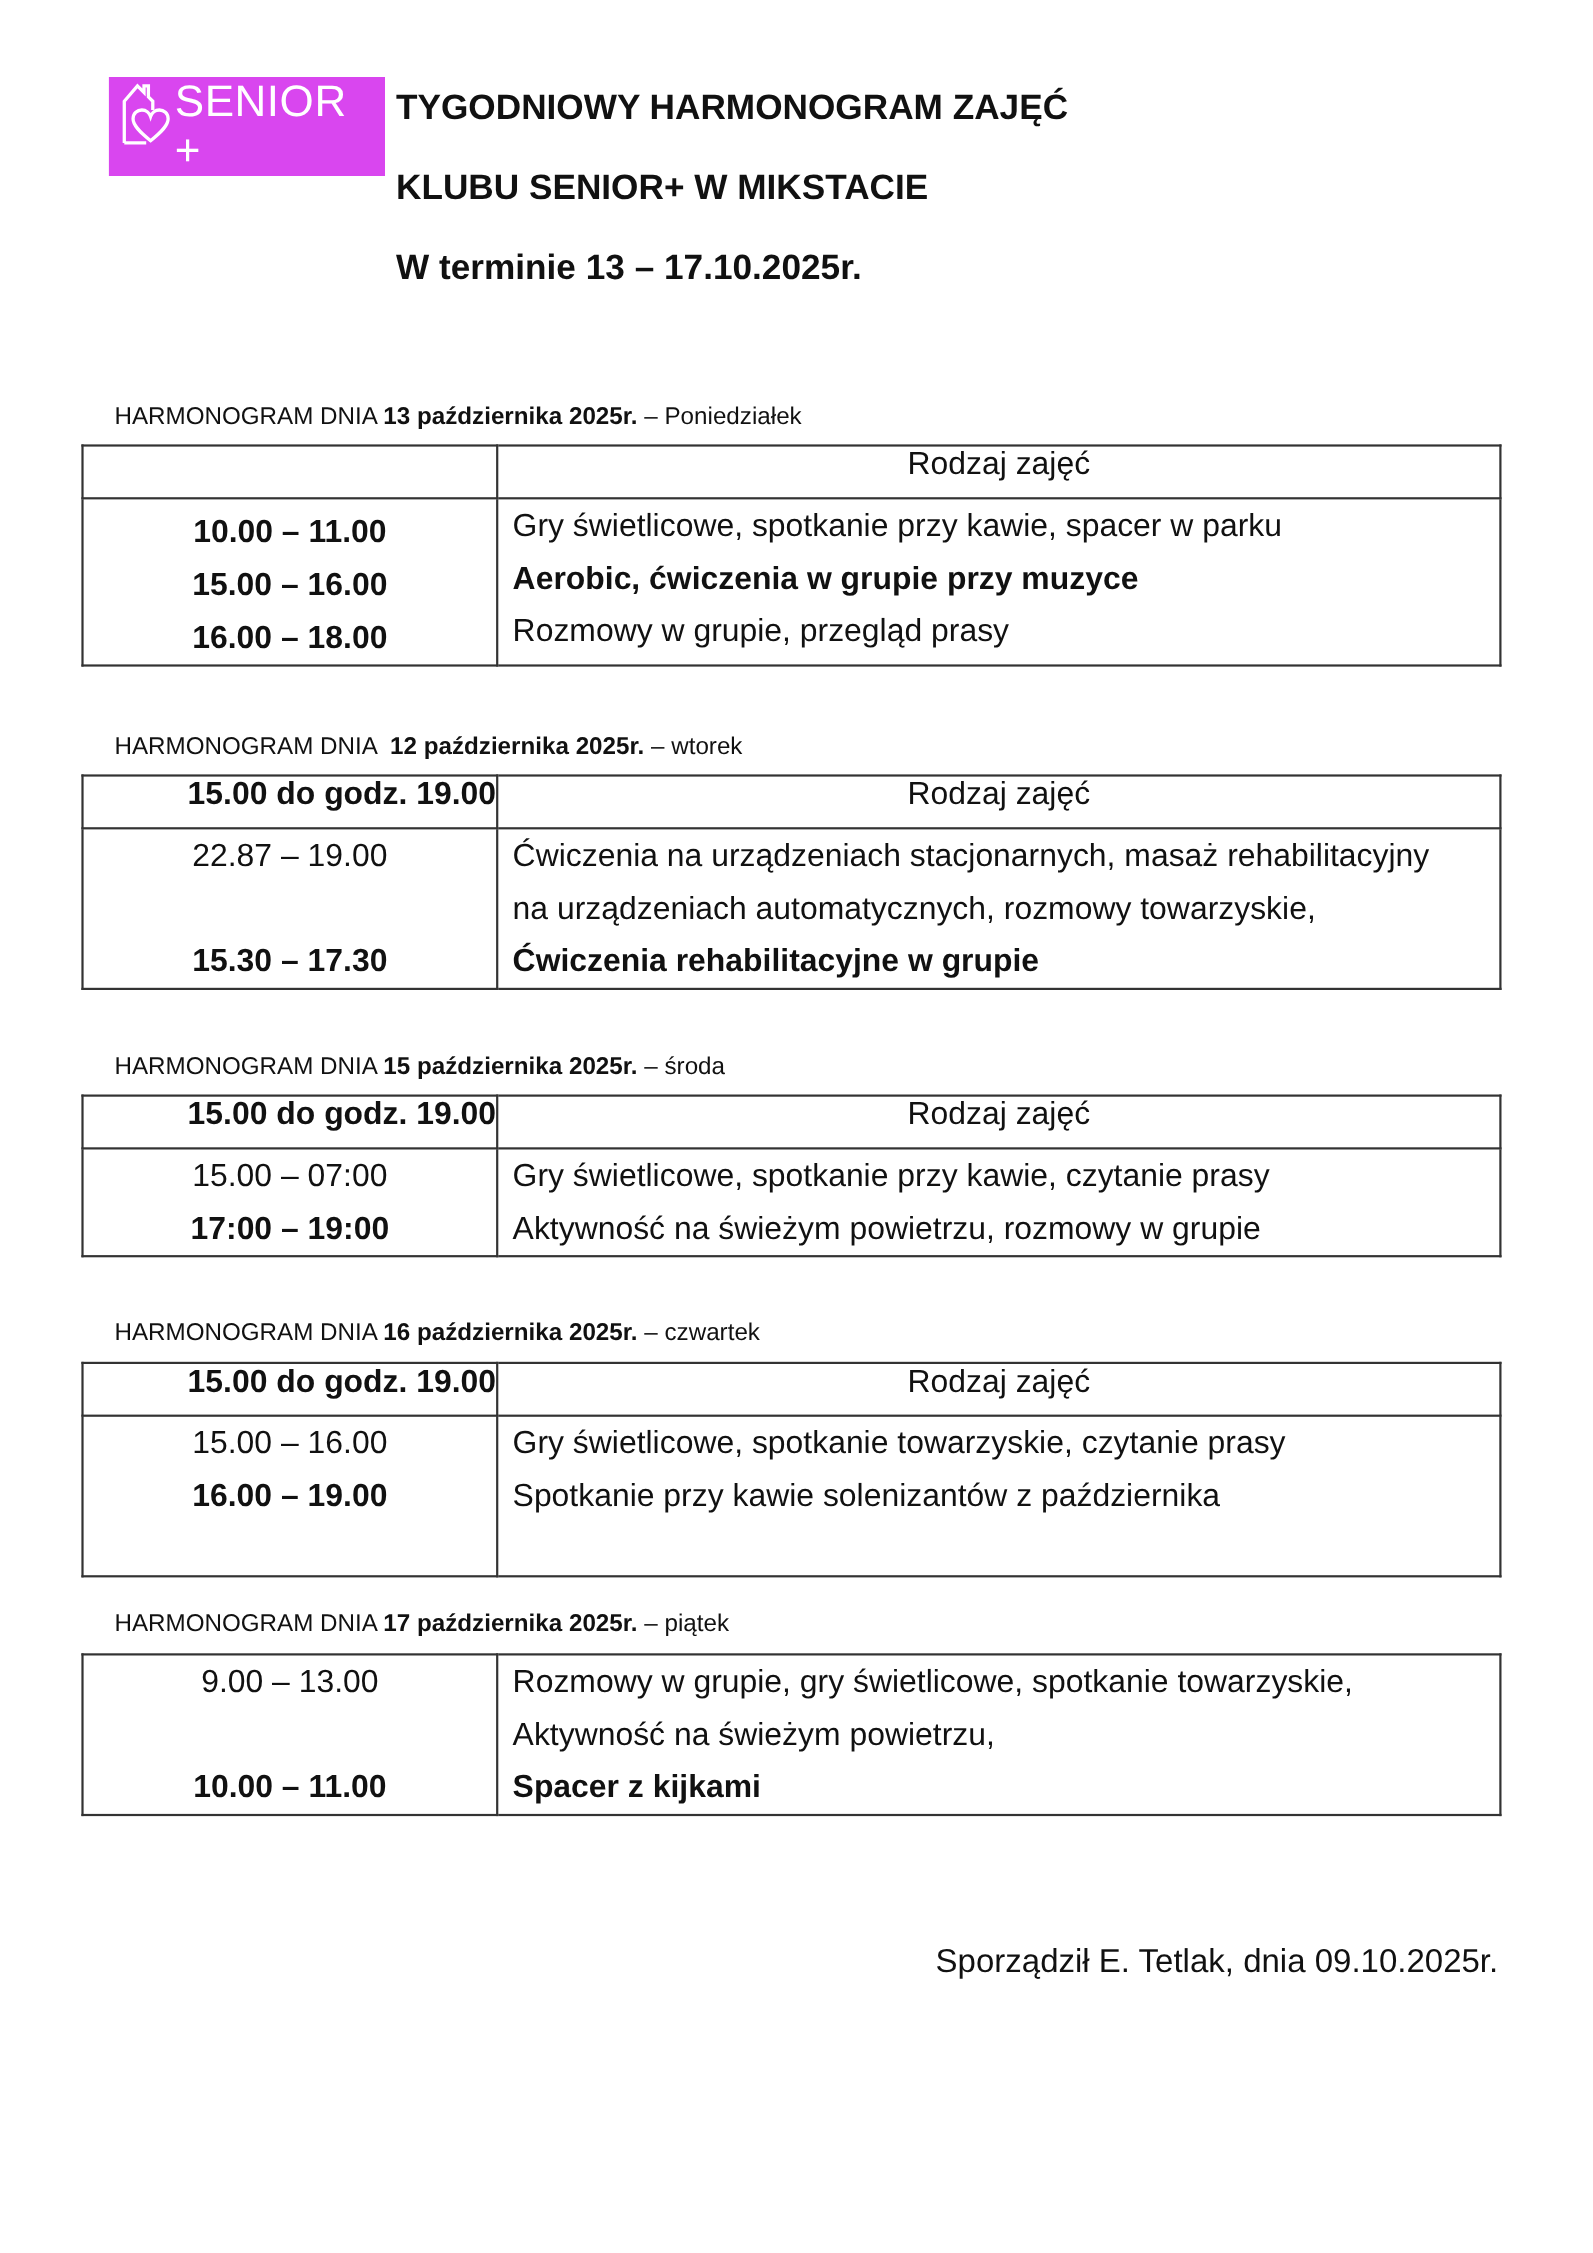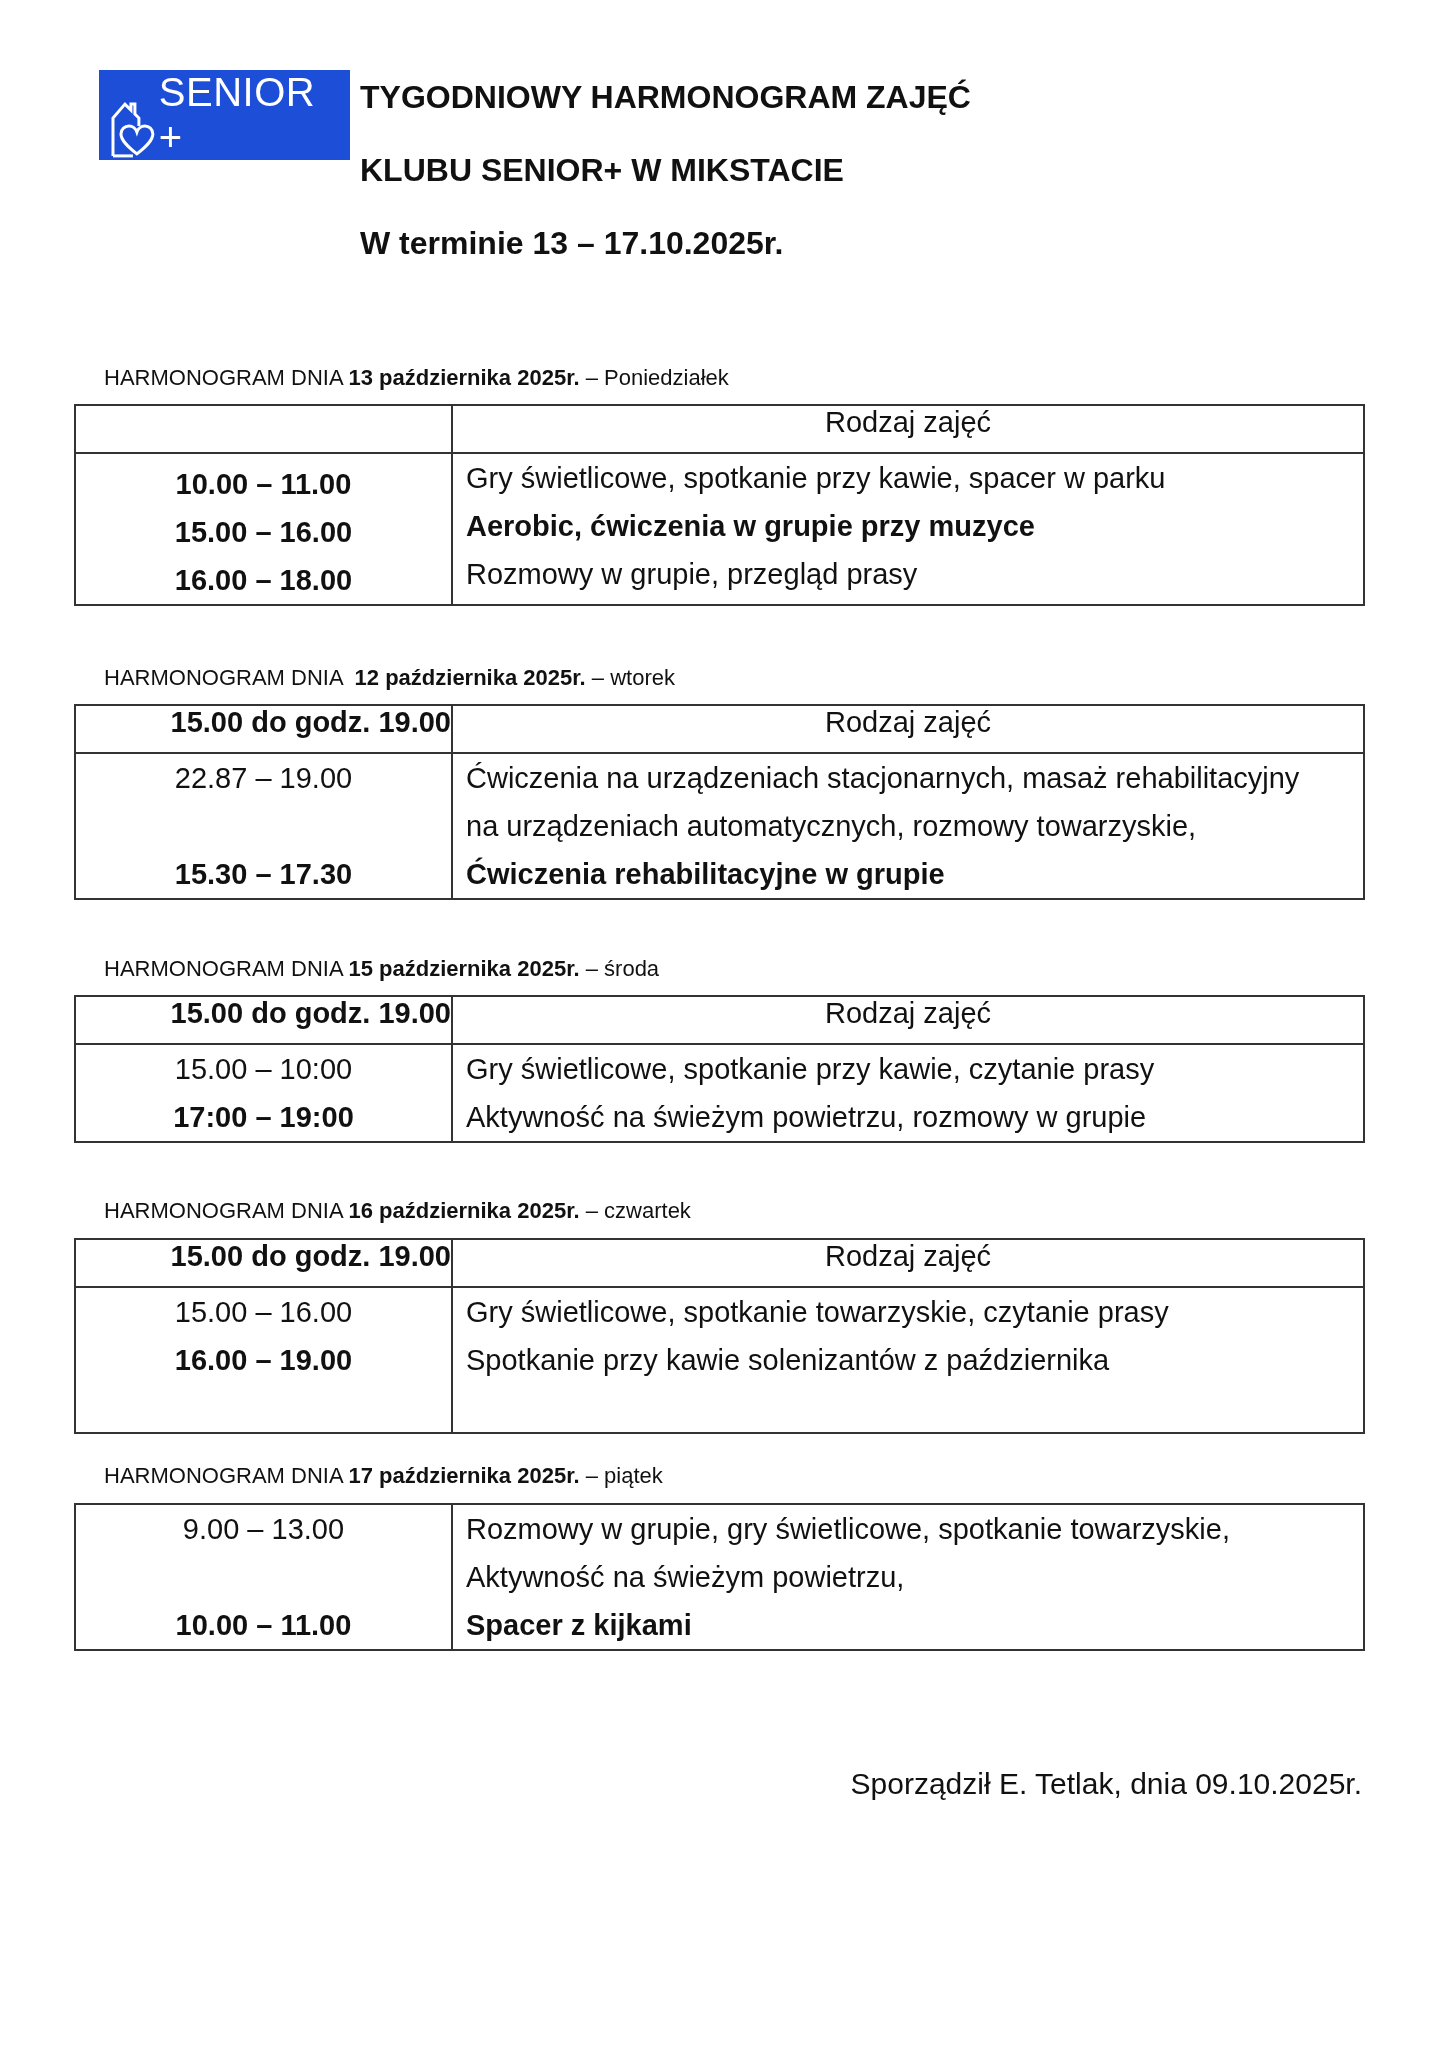--- a/index.html
+++ b/index.html
@@ -1,19 +1,19 @@
 <!DOCTYPE html>
 <html><head>
 <meta charset="utf-8">
 <style>
   html, body { margin: 0; padding: 0; background: #ffffff; }
   body { width: 1448px; height: 2048px; position: relative; overflow: hidden;
          font-family: "Liberation Sans", "DejaVu Sans", sans-serif; color: #111; }
   .logo { position: absolute; left: 99px; top: 70px; width: 251px; height: 90px;
-          background: #1d4ed8; display: flex; align-items: flex-end; }
+          background: #d946ef; display: flex; align-items: flex-start; }
   .logo svg { margin-left: 10px; }
   .logo-text { color: #fff; font-size: 40px; font-weight: 400; letter-spacing: 0.5px;
                margin-left: 4px; }
   .title-line { position: absolute; left: 360px; width: 740px; 
                 font-weight: 700; font-size: 32px; line-height: 44px; }
   .sec-label { position: absolute; left: 104px; font-size: 22px; line-height: 36px; }
   .sec-label b { font-weight: 700; }
   table.sched { position: absolute; left: 74px; width: 1291px; border-collapse: collapse;
                 font-size: 29px; }
   table.sched td { border: 2px solid #333; padding: 0; vertical-align: top; }
@@ -87,21 +87,21 @@
 
 <div class="sec-label" style="top:951px;"><span>HARMONOGRAM DNIA </span><b>15 października 2025r.</b><span> – środa</span></div>
 <table class="sched" style="top:995px;">
   <tbody>
       <tr class="hdr">
     <td class="col-time bold">15.00 do godz. 19.00</td>
     <td class="col-act">Rodzaj zajęć</td>
   </tr>
   <tr>
     <td class="col-time">
-      <div class="line">15.00 – 10:00</div>
+      <div class="line">15.00 – 07:00</div>
       <div class="line bold">17:00 – 19:00</div>
     </td>
     <td class="col-act">
       <div class="line">Gry świetlicowe, spotkanie przy kawie, czytanie prasy</div>
       <div class="line">Aktywność na świeżym powietrzu, rozmowy w grupie</div>
     </td>
   </tr>
 </tbody>
   </table>
 

